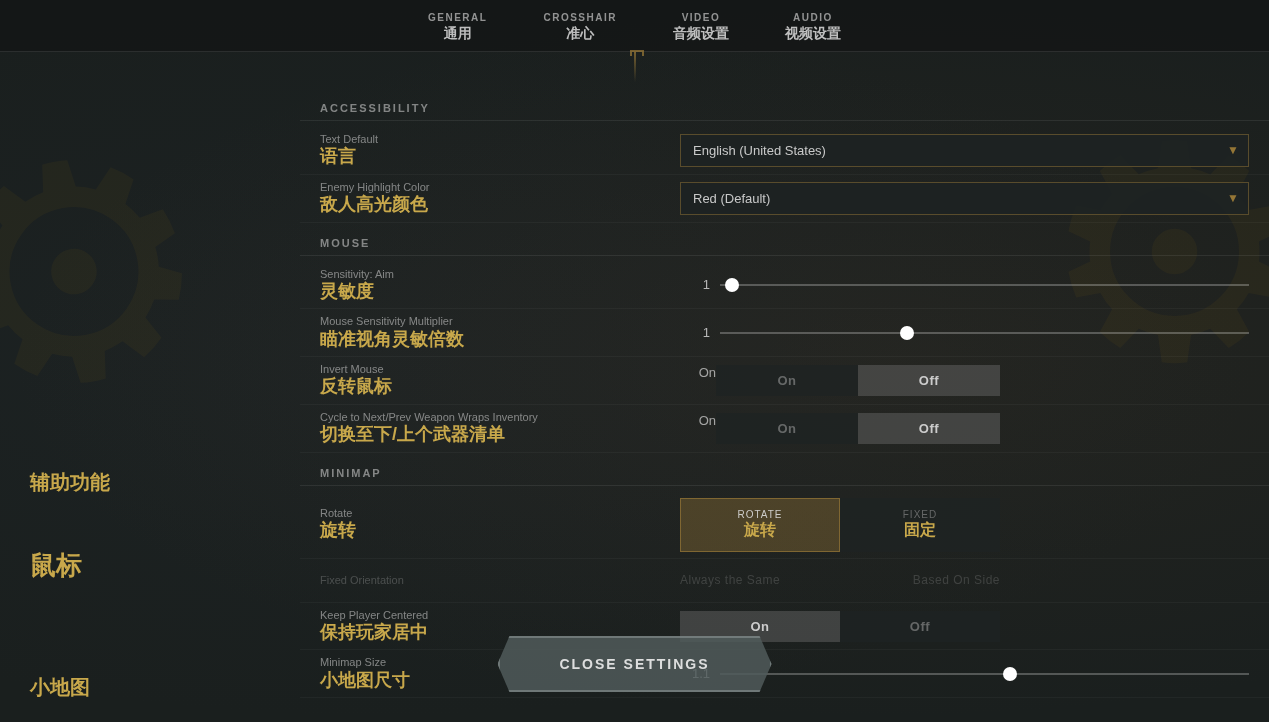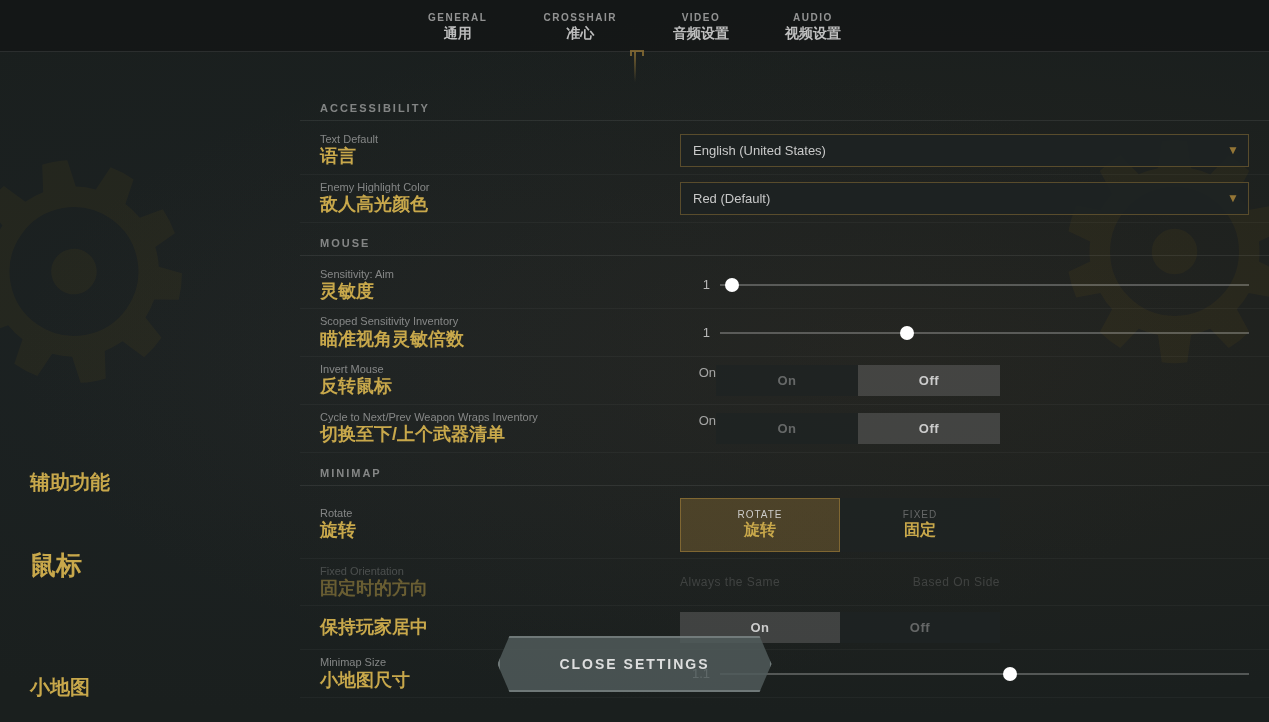--- a/index.html
+++ b/index.html
@@ -496,21 +496,21 @@
         <div class="setting-control">
           <div class="slider-wrap">
             <span class="slider-value">1</span>
             <input type="range" class="slider" min="0" max="10" value="0.1" step="0.01" style="">
           </div>
         </div>
       </div>
 
       <div class="setting-row">
         <div class="setting-label-wrap">
-          <div class="setting-label-en">Scoped Sensitivity Inventory</div>
+          <div class="setting-label-en">Mouse Sensitivity Multiplier</div>
           <div class="setting-label-cn">瞄准视角灵敏倍数</div>
         </div>
         <div class="setting-control">
           <div class="slider-wrap">
             <span class="slider-value">1</span>
             <input type="range" class="slider" min="0" max="3" value="1.05" step="0.01" style="">
           </div>
         </div>
       </div>
 
@@ -561,32 +561,32 @@
               <div class="rotate-btn-en">Fixed</div>
               <div class="rotate-btn-cn">固定</div>
             </button>
           </div>
         </div>
       </div>
 
       <div class="setting-row disabled">
         <div class="setting-label-wrap">
           <div class="setting-label-en">Fixed Orientation</div>
-          <div class="setting-label-cn">固定时的方向</div>
         </div>
         <div class="setting-control">
           <div class="orient-options">
             <span class="orient-option">Always the Same</span>
             <span class="orient-option">Based On Side</span>
           </div>
         </div>
       </div>
 
       <div class="setting-row">
         <div class="setting-label-wrap">
+          <div class="setting-label-en">Keep Player Centered</div>
           <div class="setting-label-cn">保持玩家居中</div>
         </div>
         <div class="setting-control">
           <div class="toggle-wrap">
             <button class="toggle-btn active">On</button>
             <button class="toggle-btn inactive">Off</button>
           </div>
         </div>
       </div>
 

